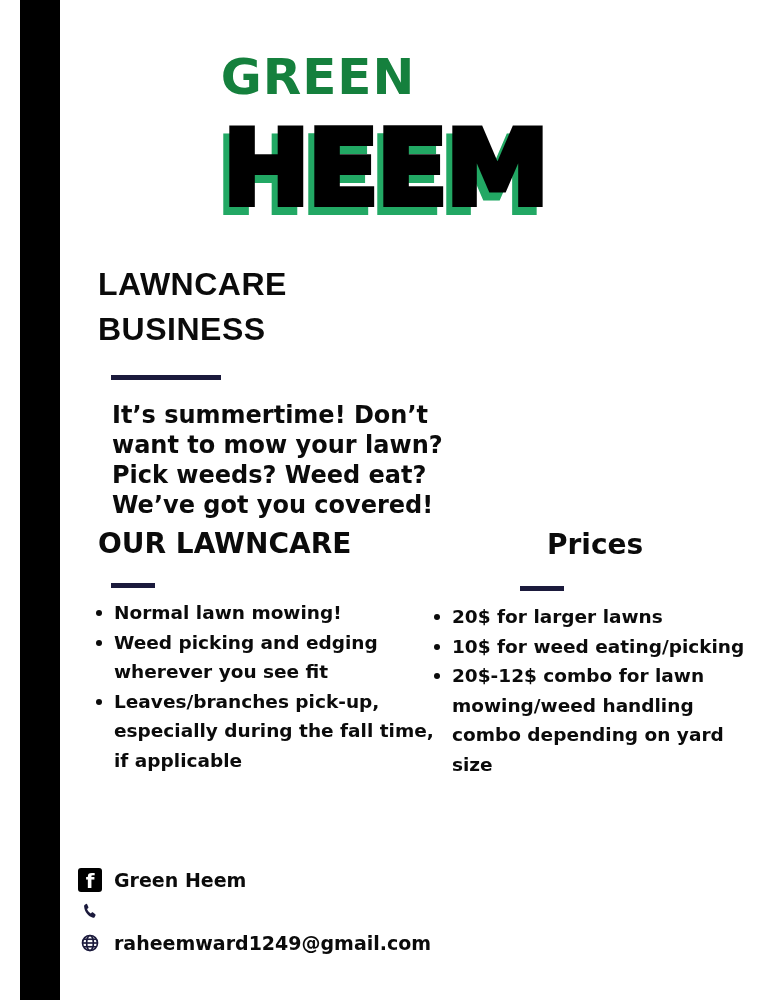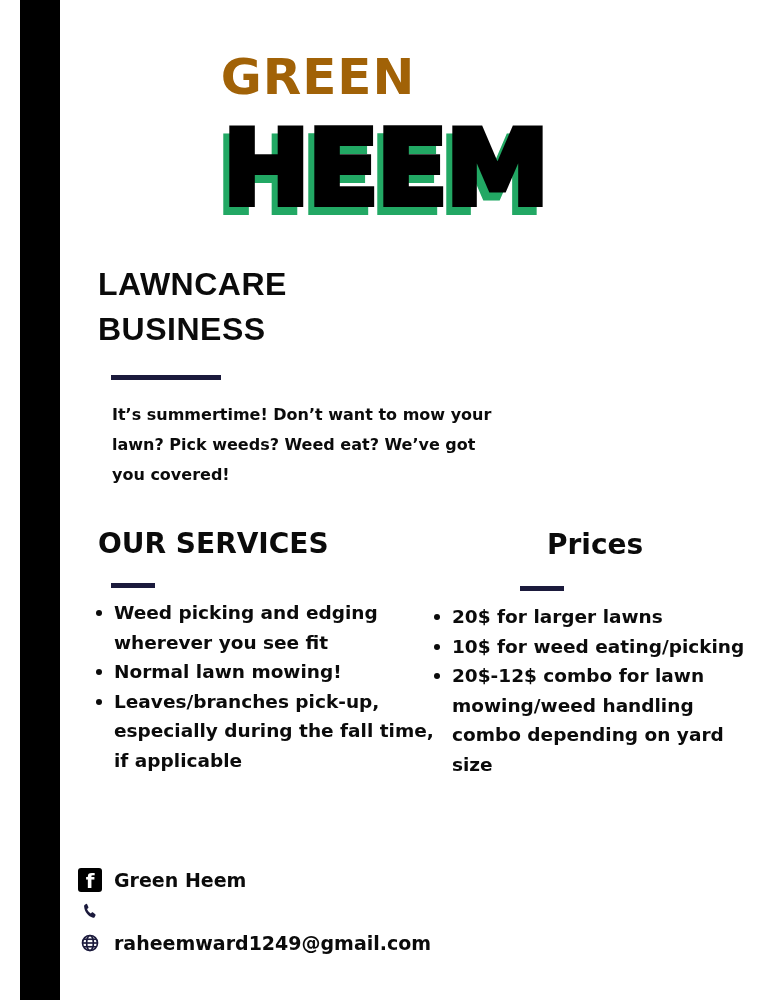--- a/index.html
+++ b/index.html
@@ -1,32 +1,32 @@
 <!DOCTYPE html>
 <html><head>
 <meta charset="utf-8">
 <style>
   html, body { margin:0; padding:0; }
   body { width:772px; height:1000px; background:#ffffff; position:relative; overflow:hidden;
          font-family:"DejaVu Sans", sans-serif; color:#0b0b0b; }
   .side-bar { position:absolute; left:20px; top:0; width:40px; height:1000px; background:#000; }
   .logo-green { position:absolute; left:0; width:636px; top:48px; text-align:center;
                 font-family:"DejaVu Sans", sans-serif; font-weight:bold; font-size:50px; letter-spacing:1px;
-                color:#a16207; line-height:58px; transform:scaleY(1.0); }
+                color:#15803d; line-height:58px; transform:scaleY(1.0); }
   .logo-heem-wrap { position:absolute; left:205px; top:112px; width:360px; height:112px; }
   .logo-heem { position:absolute; left:0; top:0; width:100%; text-align:center;
                font-family:"DejaVu Sans", sans-serif; font-weight:900; font-size:104px; line-height:112px;
                letter-spacing:-2px; }
   .logo-heem.shadow { color:#22a864; left:-6px; top:8px;
                       -webkit-text-stroke:6px #22a864; }
   .logo-heem.front { color:#000; -webkit-text-stroke:6px #000; }
   .title { position:absolute; left:98px; top:262px; font-weight:bold; font-size:32px; line-height:45px;
            font-family:Liberation Sans, sans-serif; letter-spacing:0.5px; }
   .divider { position:absolute; height:5px; background:#1b1a3c; }
-  .intro { position:absolute; left:112px; top:400px; width:380px; font-weight:bold; font-size:16px; line-height:30px; }
+  .intro { position:absolute; left:112px; top:400px; width:380px; font-weight:bold; font-size:24px; line-height:30px; }
   .h2 { position:absolute; font-weight:bold; font-size:28px; line-height:36px; }
   ul.list { position:absolute; margin:0; padding:0; list-style:none; font-weight:bold; font-size:18.5px; line-height:29.5px; }
   ul.list li { position:relative; padding-left:22px; }
   ul.list li::before { content:""; position:absolute; left:4px; top:12px; width:6px; height:6px; border-radius:50%; background:#0b0b0b; }
   .contact { position:absolute; left:78px; font-weight:bold; font-size:19px; line-height:24px; display:flex; align-items:center; }
   .contact .ic { width:24px; height:24px; display:inline-flex; align-items:center; justify-content:center; margin-right:12px; }
   .fb { width:24px; height:24px; background:#000; border-radius:3px; color:#fff; font-weight:bold; font-size:20px;
         display:flex; align-items:flex-end; justify-content:center; font-family:"DejaVu Sans", sans-serif; line-height:22px; }
 </style>
 </head>
@@ -42,25 +42,25 @@
 
 <div class="title">
   <div>LAWNCARE</div>
   <div>BUSINESS</div>
 </div>
 
 <div class="divider" style="left:111px; top:375px; width:110px;"></div>
 
 <div class="intro">It’s summertime! Don’t want to mow your lawn? Pick weeds? Weed eat? We’ve got you covered!</div>
 
-<div class="h2" style="left:98px; top:526px;">OUR SERVICES</div>
+<div class="h2" style="left:98px; top:526px;">OUR LAWNCARE</div>
 <div class="divider" style="left:111px; top:583px; width:44px;"></div>
 <ul class="list" style="left:92px; top:598px; width:345px;">
+  <li>Normal lawn mowing!</li>
   <li>Weed picking and edging wherever you see fit</li>
-  <li>Normal lawn mowing!</li>
   <li>Leaves/branches pick-up, especially during the fall time, if applicable</li>
 </ul>
 
 <div class="h2" style="left:547px; top:527px;">Prices</div>
 <div class="divider" style="left:520px; top:586px; width:44px;"></div>
 <ul class="list" style="left:430px; top:602px; width:330px;">
   <li>20$ for larger lawns</li>
   <li>10$ for weed eating/picking</li>
   <li>20$-12$ combo for lawn mowing/weed handling combo depending on yard size</li>
 </ul>

